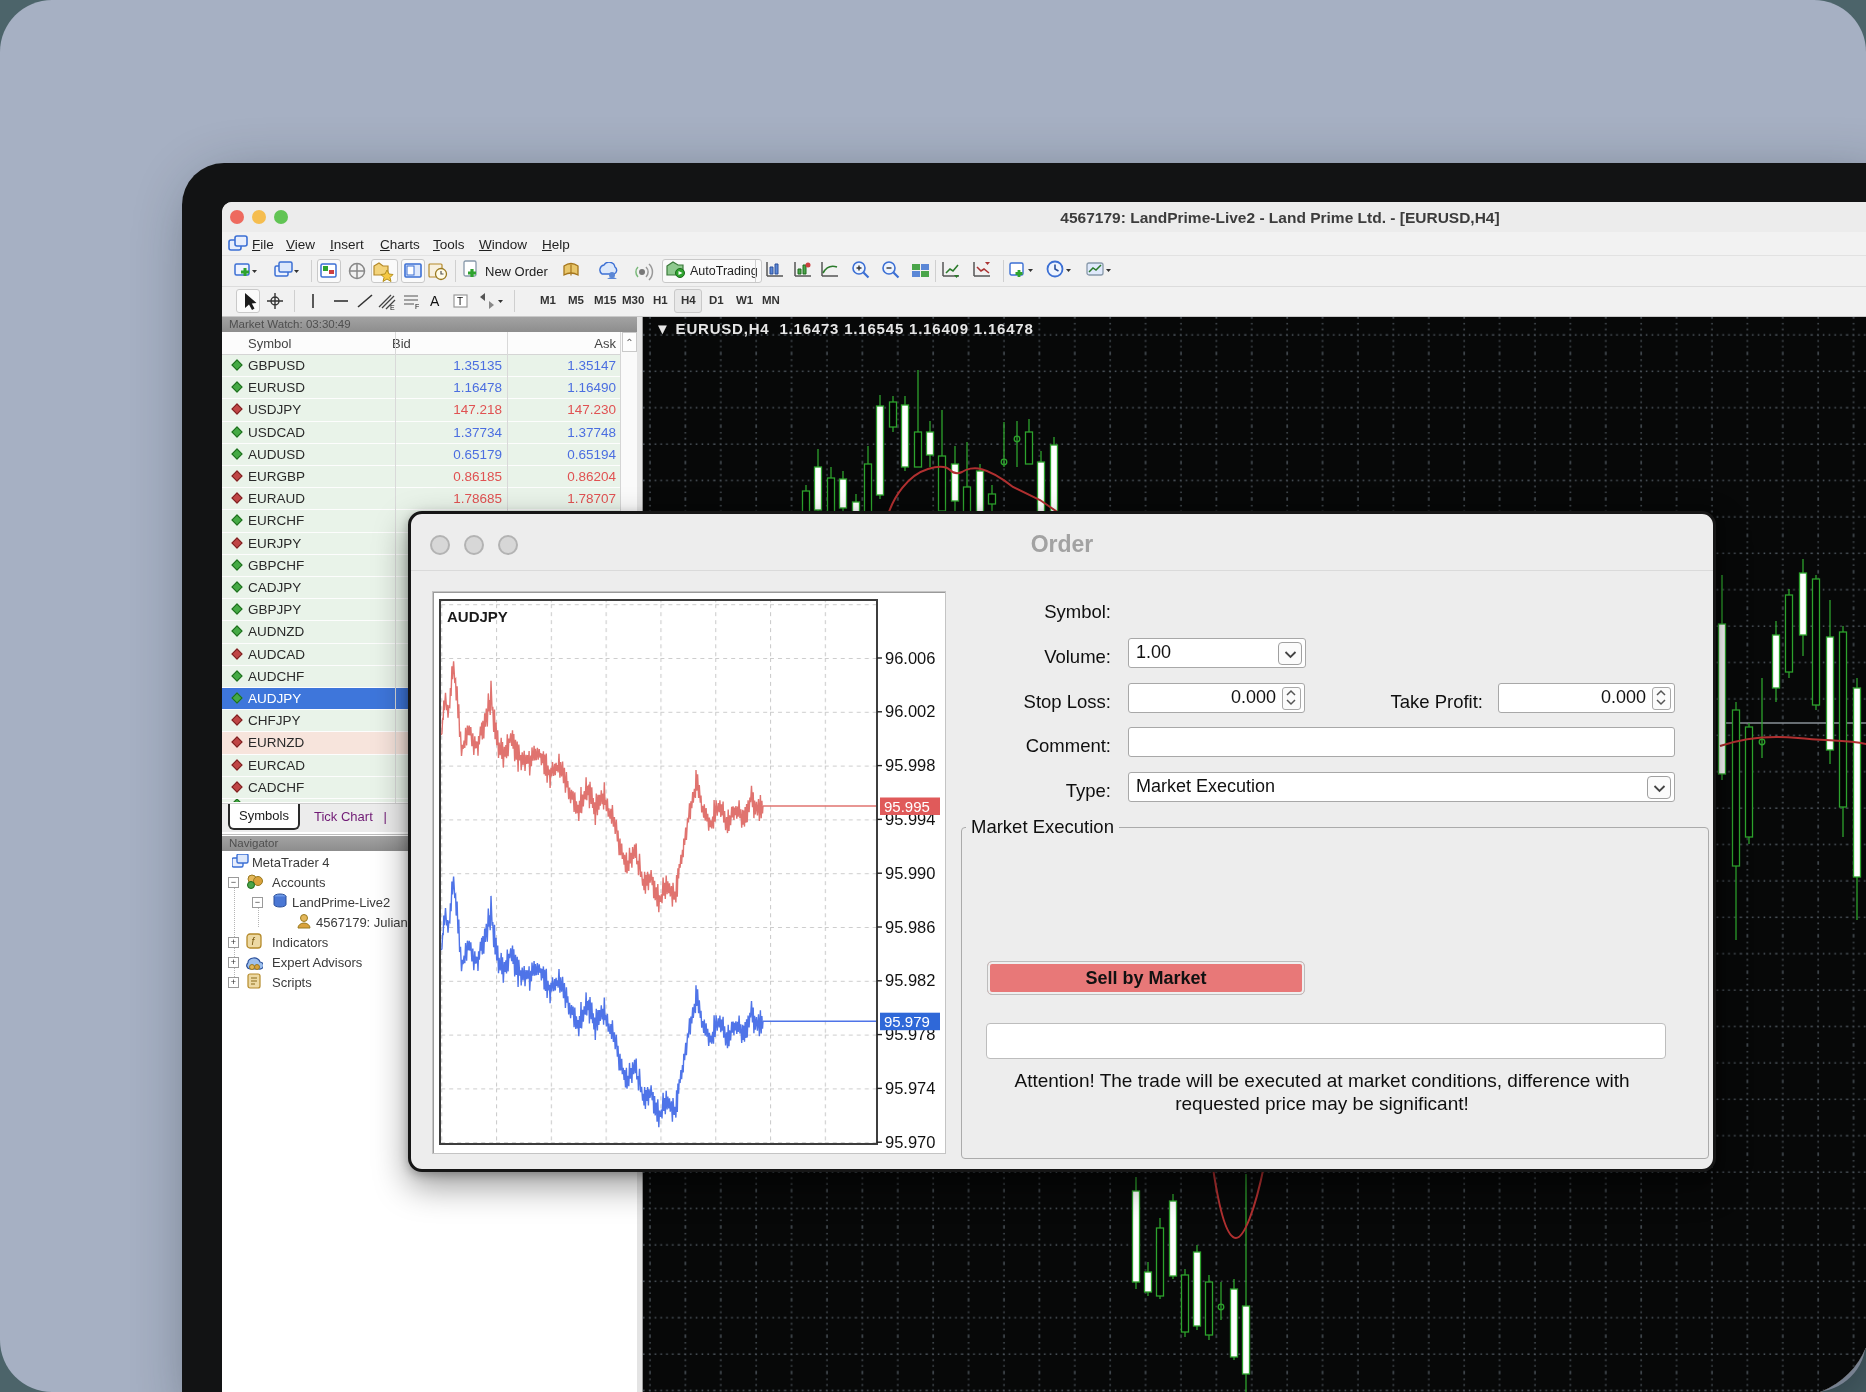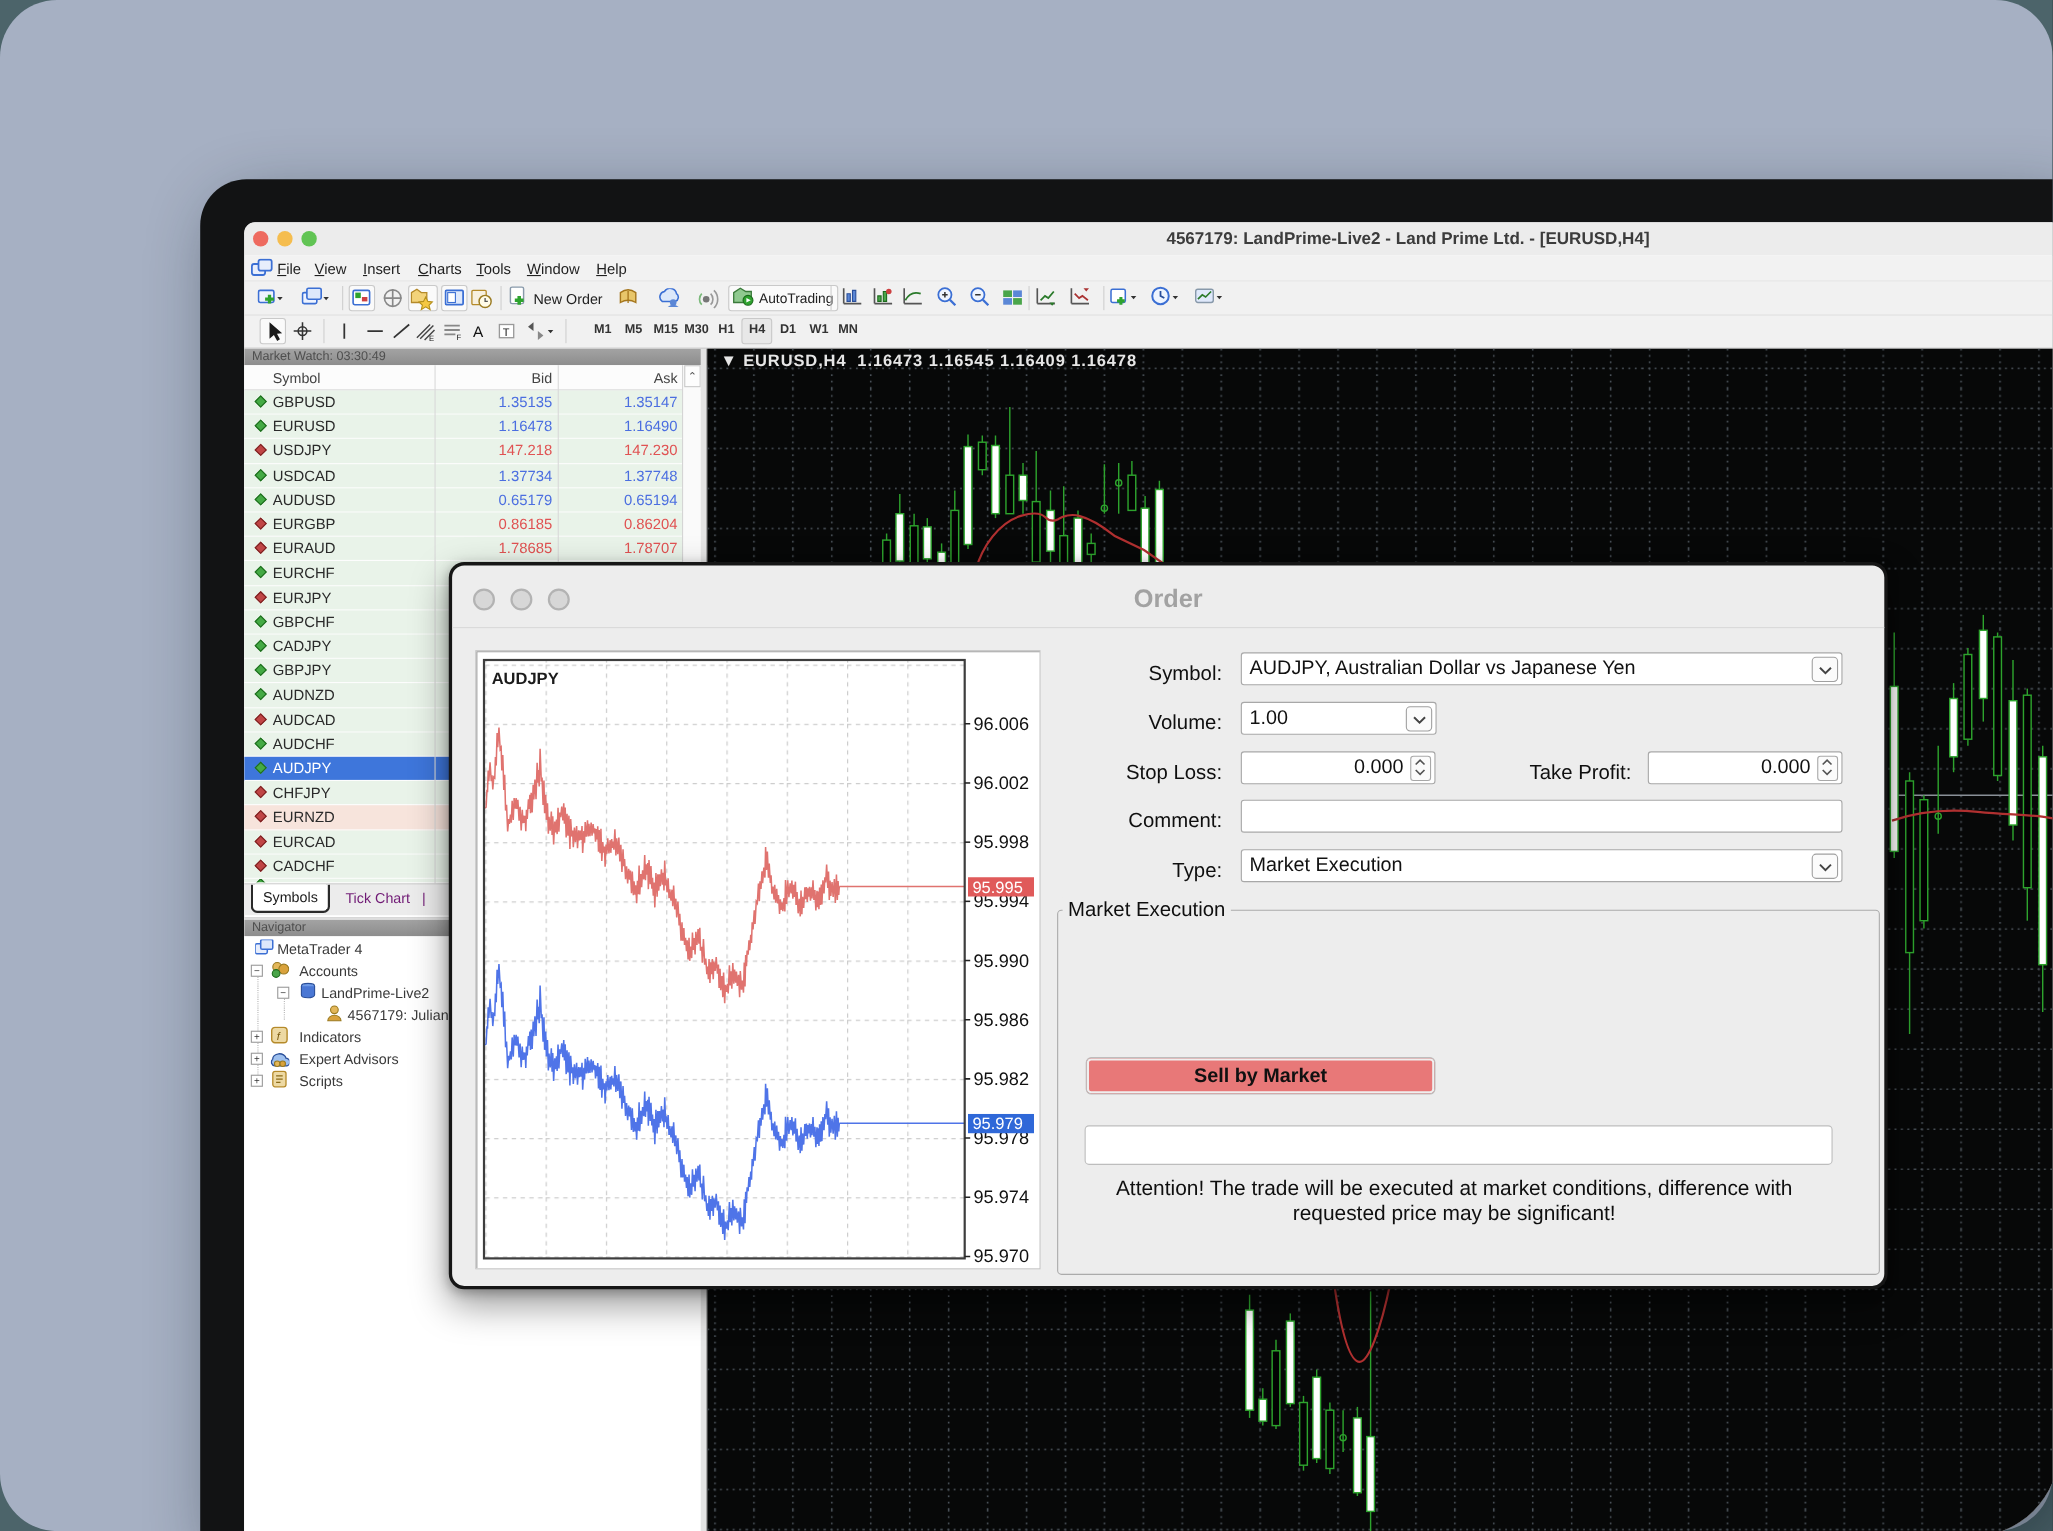--- a/index.html
+++ b/index.html
@@ -252,21 +252,21 @@
           <span class="tbtn" style="left:452px;top:2px;width:28px;background:#e8e8e8"></span>
           <span class="tf" style="left:459px;font-weight:bold;color:#333">H4</span>
           <span class="tf" style="left:487px;font-weight:bold;color:#333">D1</span>
           <span class="tf" style="left:514px;font-weight:bold;color:#333">W1</span>
           <span class="tf" style="left:540px;font-weight:bold;color:#333">MN</span>
         </div>
   <div id="leftpanel">
     <div class="gtitle" style="top:0">Market Watch: 03:30:49<span style="position:absolute;right:6px;color:#333;font-size:11px">✕</span></div>
     <div id="mwhead">
             <span style="position:absolute;left:26px;top:4px">Symbol</span>
-            <span style="position:absolute;left:170px;width:110px;text-align:right;top:4px">Bid</span>
+            <span style="position:absolute;left:170px;width:110px;top:4px">Bid</span>
             <span style="position:absolute;left:282px;width:112px;text-align:right;top:4px">Ask</span>
           </div>
 <div class="mwrow " style="top:38.0px">
 <span class="dia dg"></span>
             <span class="sym">GBPUSD</span>
 <span class="num nb" style="left:170px;width:110px">1.35135</span>
 <span class="num nb" style="left:282px;width:112px">1.35147</span>
           </div>
 <div class="mwrow " style="top:60.2px">
 <span class="dia dg"></span>
@@ -596,25 +596,20 @@
 <line x1="444" y1="550.2" x2="449" y2="550.2" stroke="#222" stroke-width="1.4"></line>
           <text x="452" y="555.7" font-size="16.5px" fill="#111">95.970</text>
 
       <rect x="447" y="205.5" width="60" height="17.5" fill="#e05a5a"></rect>
       <text x="451" y="219.5" font-size="15px" fill="#fff">95.995</text>
       <rect x="447" y="420.7" width="60" height="17.5" fill="#2f68d8"></rect>
       <text x="451" y="434.7" font-size="15px" fill="#fff">95.979</text>
     </svg>
   </div>
   <span class="flabel" style="left:480px;top:87px;width:220px">Symbol:</span>
-  <div class="finput" style="left:717px;top:79px;width:547px">AUDJPY, Australian Dollar vs Japanese Yen<span class="combo">
-          <svg width="13" height="9">
-            <path d="M1.5 2 L6.5 7 L11.5 2" stroke="#444" stroke-width="1.8" fill="none"></path>
-          </svg>
-        </span></div>
   <span class="flabel" style="left:480px;top:132px;width:220px">Volume:</span>
   <div class="finput" style="left:717px;top:124px;width:178px">1.00<span class="combo">
           <svg width="13" height="9">
             <path d="M1.5 2 L6.5 7 L11.5 2" stroke="#444" stroke-width="1.8" fill="none"></path>
           </svg>
         </span></div>
   <span class="flabel" style="left:480px;top:177px;width:220px">Stop Loss:</span>
   <div class="finput" style="left:717px;top:169px;width:177px">
         <span style="position:absolute;right:28px">0.000</span>
         <span class="spin">

